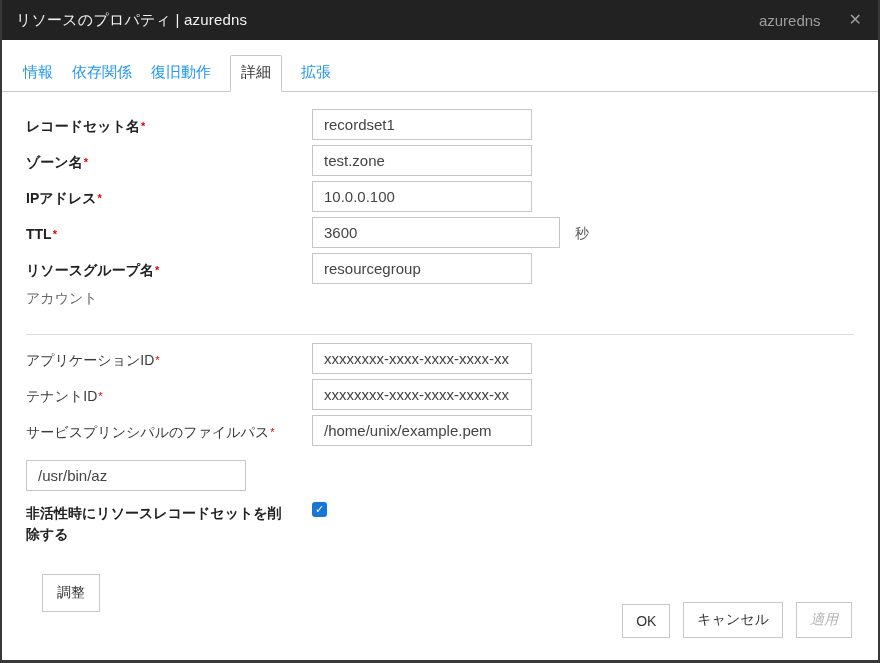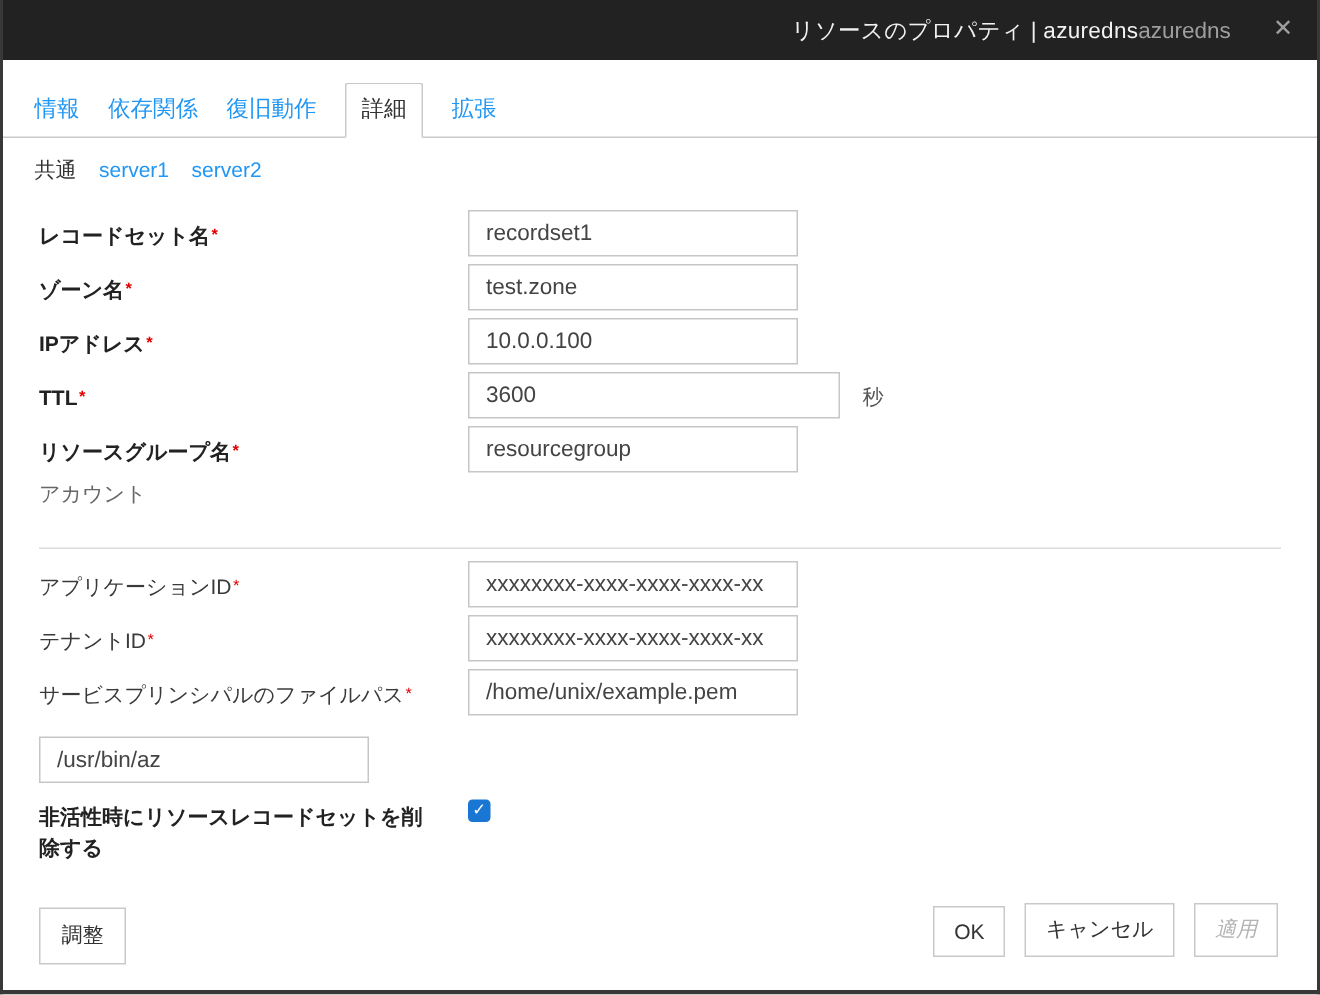--- a/index.html
+++ b/index.html
@@ -11,21 +11,20 @@
   .dialog {
     position:relative; width:880px; height:663px; background:#fff;
     border-left:2px solid #383838; border-right:2px solid #383838;
     border-bottom:3px solid #383838;
   }
   
   .titlebar {
     height:40px; background:#222222; color:#f2f2f2;
     display:flex; align-items:center; padding:0 16px 0 14px;
     font-size:15px;
-    text-align:right;
   }
   .titlebar .title { flex:1 1 auto; letter-spacing:.2px; }
   .titlebar .resource { color:#9e9e9e; margin-right:28px; }
   .titlebar .close {
     color:#9e9e9e; font-size:16px; font-weight:bold; cursor:pointer; line-height:1;
   }
   
   .tabs {
     display:flex; align-items:center; margin-top:15px; padding-left:21px;
     border-bottom:1px solid #c9c9c9;
@@ -64,21 +63,21 @@
     padding-bottom:26px; border-bottom:1px solid #dcdcdc;
   }
   .gap-top { margin-top:14px; }
   .checkbox {
     width:15px; height:15px; margin-top:6px; background:#1976d2; border-radius:3px;
     display:flex; align-items:center; justify-content:center;
     color:#fff; font-size:11px; font-weight:bold; line-height:1; cursor:pointer;
   }
   
   .tune-btn {
-    margin:24px 0 0 24px; min-width:55px; padding:9px 14px; background:#fff;
+    margin:24px 0 0 40px; min-width:55px; padding:9px 14px; background:#fff;
     border:1px solid #c9c9c9; font-size:14px; color:#333; cursor:pointer;
     font-family:inherit;
   }
   .footer { position:absolute; right:26px; bottom:22px; display:flex; gap:13px;align-items:flex-end; }
   .btn {
     background:#fff; border:1px solid #c9c9c9; padding:8px 13px; min-width:38px;
     font-size:14px; color:#333; cursor:pointer; font-family:inherit; white-space:nowrap;
   }
   .btn.disabled { color:#b3b3b3; cursor:default;font-style:italic; }
 </style>
@@ -97,25 +96,20 @@
   
   <div class="tabs">
     <span class="tab">情報</span>
     <span class="tab">依存関係</span>
     <span class="tab">復旧動作</span>
     <span class="tab selected">詳細</span>
     <span class="tab">拡張</span>
   </div>
 
   
-  <div class="server-nav">
-    <span class="current">共通</span>
-    <span class="link">server1</span>
-    <span class="link">server2</span>
-  </div>
 
   
   <div class="form">
 
     <div class="frow">
       <div class="flabel bold"><span>レコードセット名</span><span class="req">*</span></div>
       <input class="tinput" type="text" value="recordset1" style="">
     </div>
 
     <div class="frow">

